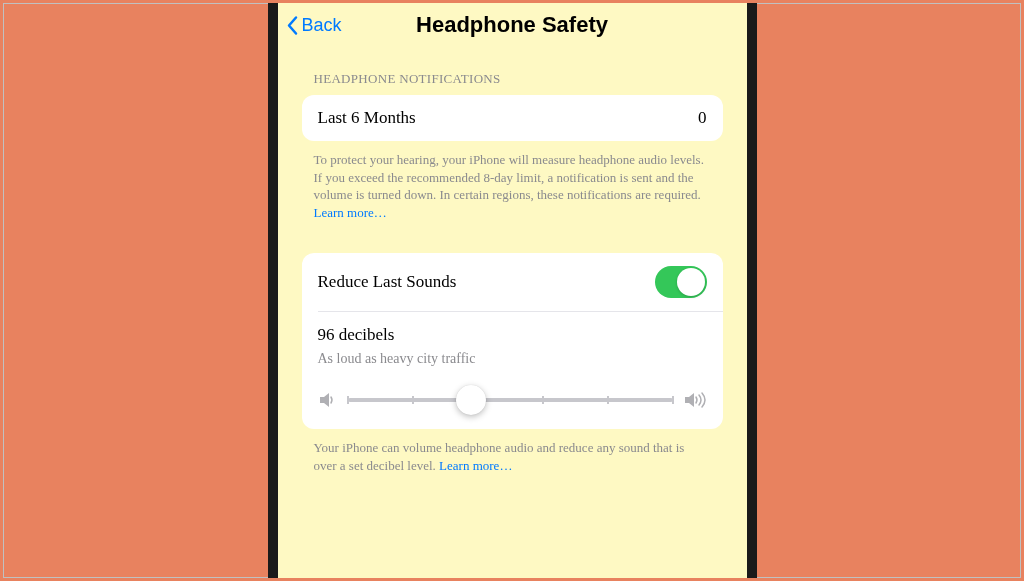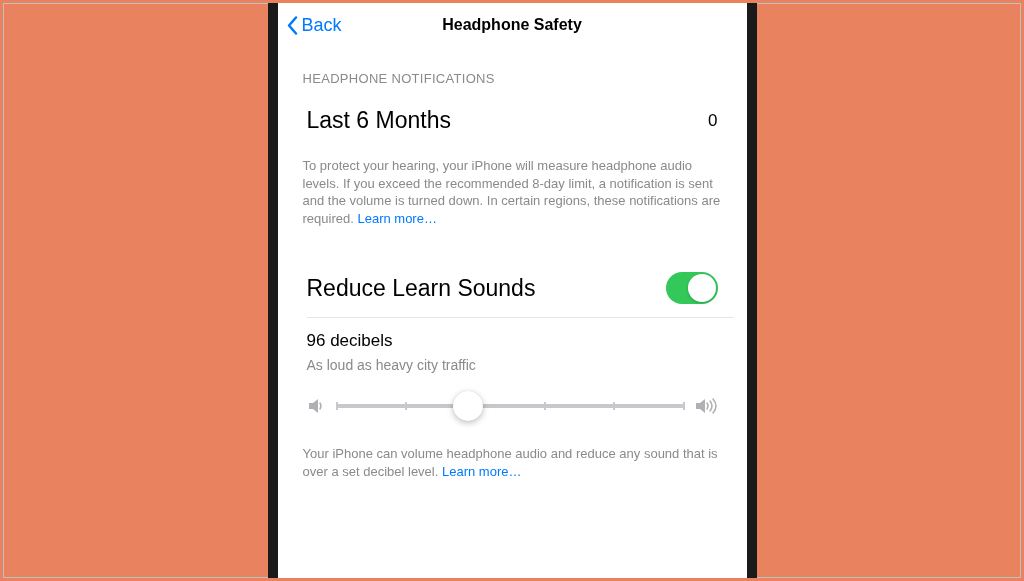--- a/index.html
+++ b/index.html
@@ -17,21 +17,21 @@
       border: 1px solid #c0c0c0;
       width: 1018px;
       height: 575px;
       display: flex;
       align-items: center;
       justify-content: center;
     }
     .device {
       width: 489px;
       height: 575px;
-      background: #ffffff;
+      background: #fef9c3;
       position: relative;
       border-left: 10px solid #1a1a1a;
       border-right: 10px solid #1a1a1a;
     }
     .navbar {
       height: 44px;
       display: flex;
       align-items: center;
       justify-content: center;
       position: relative;
@@ -46,47 +46,48 @@
       color: #007aff;
       font-size: 18px;
       cursor: pointer;
     }
     .back-chevron {
       width: 12px;
       height: 20px;
       margin-right: 4px;
     }
     .nav-title {
-      font-size: 16px;
+      font-size: 22px;
       font-weight: 600;
       color: #000;
       text-align: right;
     }
     .content {
-      padding: 0 13px;
+      padding: 0 24px;
+      font-family: Liberation Serif, serif;
     }
     .section-header {
       font-size: 13px;
       color: #8a8a8e;
       letter-spacing: 0.3px;
       padding: 24px 12px 8px 12px;
     }
     .cell-group {
       background: #fff;
       border-radius: 12px;
       overflow: hidden;
     }
     .cell {
       padding: 13px 16px;
       display: flex;
       align-items: center;
       justify-content: space-between;
     }
     .cell-label {
-      font-size: 23px;
+      font-size: 17px;
       color: #000;
     }
     .cell-value {
       font-size: 17px;
       color: #000;
     }
     .divider {
       height: 1px;
       background: #e5e5ea;
       margin-left: 16px;
@@ -198,21 +199,21 @@
         </div>
       </div>
       <div class="footer-text">
         <span>To protect your hearing, your iPhone will measure headphone audio levels. If you exceed the recommended 8-day limit, a notification is sent and the volume is turned down. In certain regions, these notifications are required.</span>
         <span> </span><span class="link">Learn more…</span>
       </div>
 
       <div class="section2">
         <div class="cell-group">
           <div class="cell">
-            <span class="cell-label">Reduce Learn Sounds</span>
+            <span class="cell-label">Reduce Last Sounds</span>
             <div class="toggle">
               <div class="toggle-knob"></div>
             </div>
           </div>
           <div class="divider"></div>
           <div class="slider-cell">
             <div class="decibel-label">96 decibels</div>
             <div class="decibel-sub">As loud as heavy city traffic</div>
             <div class="slider-row">
               <svg class="speaker-icon" width="20" height="18" viewBox="0 0 20 18">

